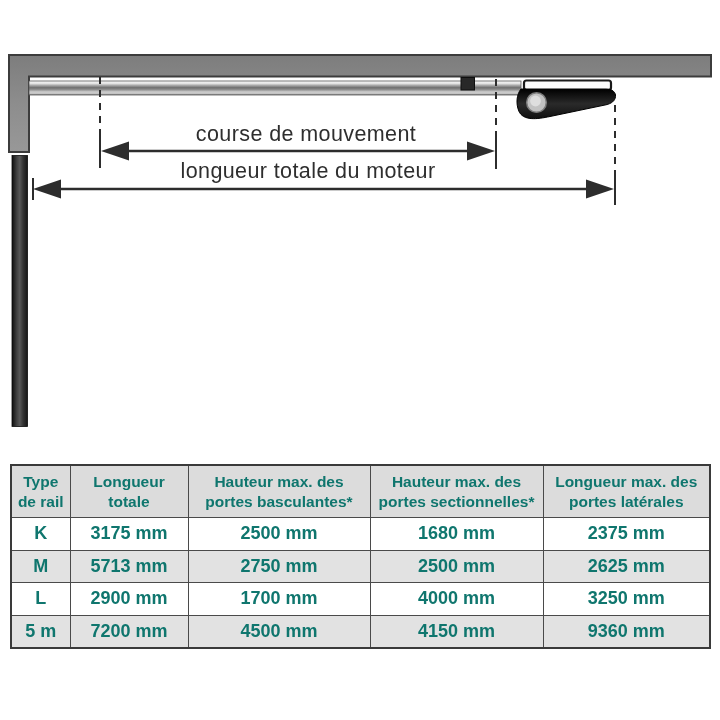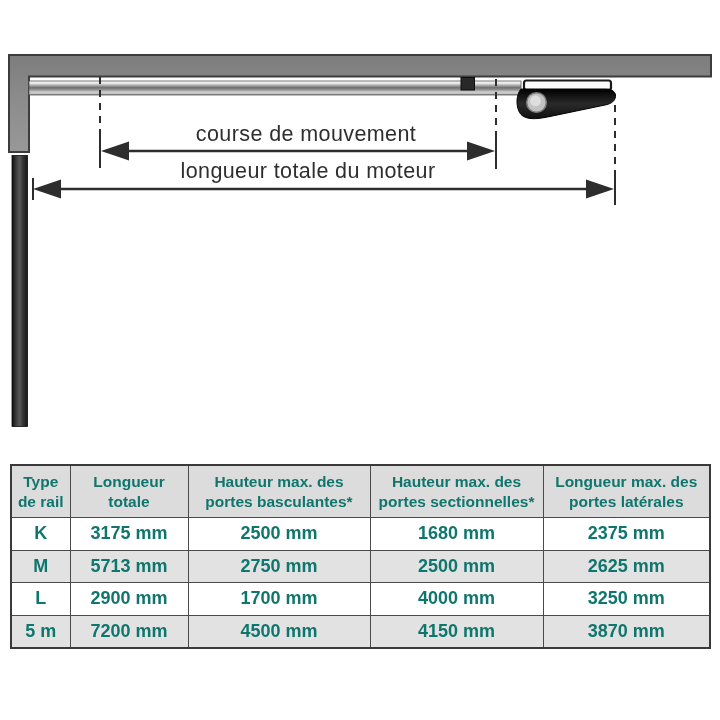--- a/index.html
+++ b/index.html
@@ -156,18 +156,18 @@
         <td>2900 mm</td>
         <td>1700 mm</td>
         <td>4000 mm</td>
         <td>3250 mm</td>
       </tr>
       <tr class="stripe">
         <td>5 m</td>
         <td>7200 mm</td>
         <td>4500 mm</td>
         <td>4150 mm</td>
-        <td>3870 mm</td>
+        <td>9360 mm</td>
       </tr>
     </tbody>
   </table>
 
 </div>
 
 </body></html>

